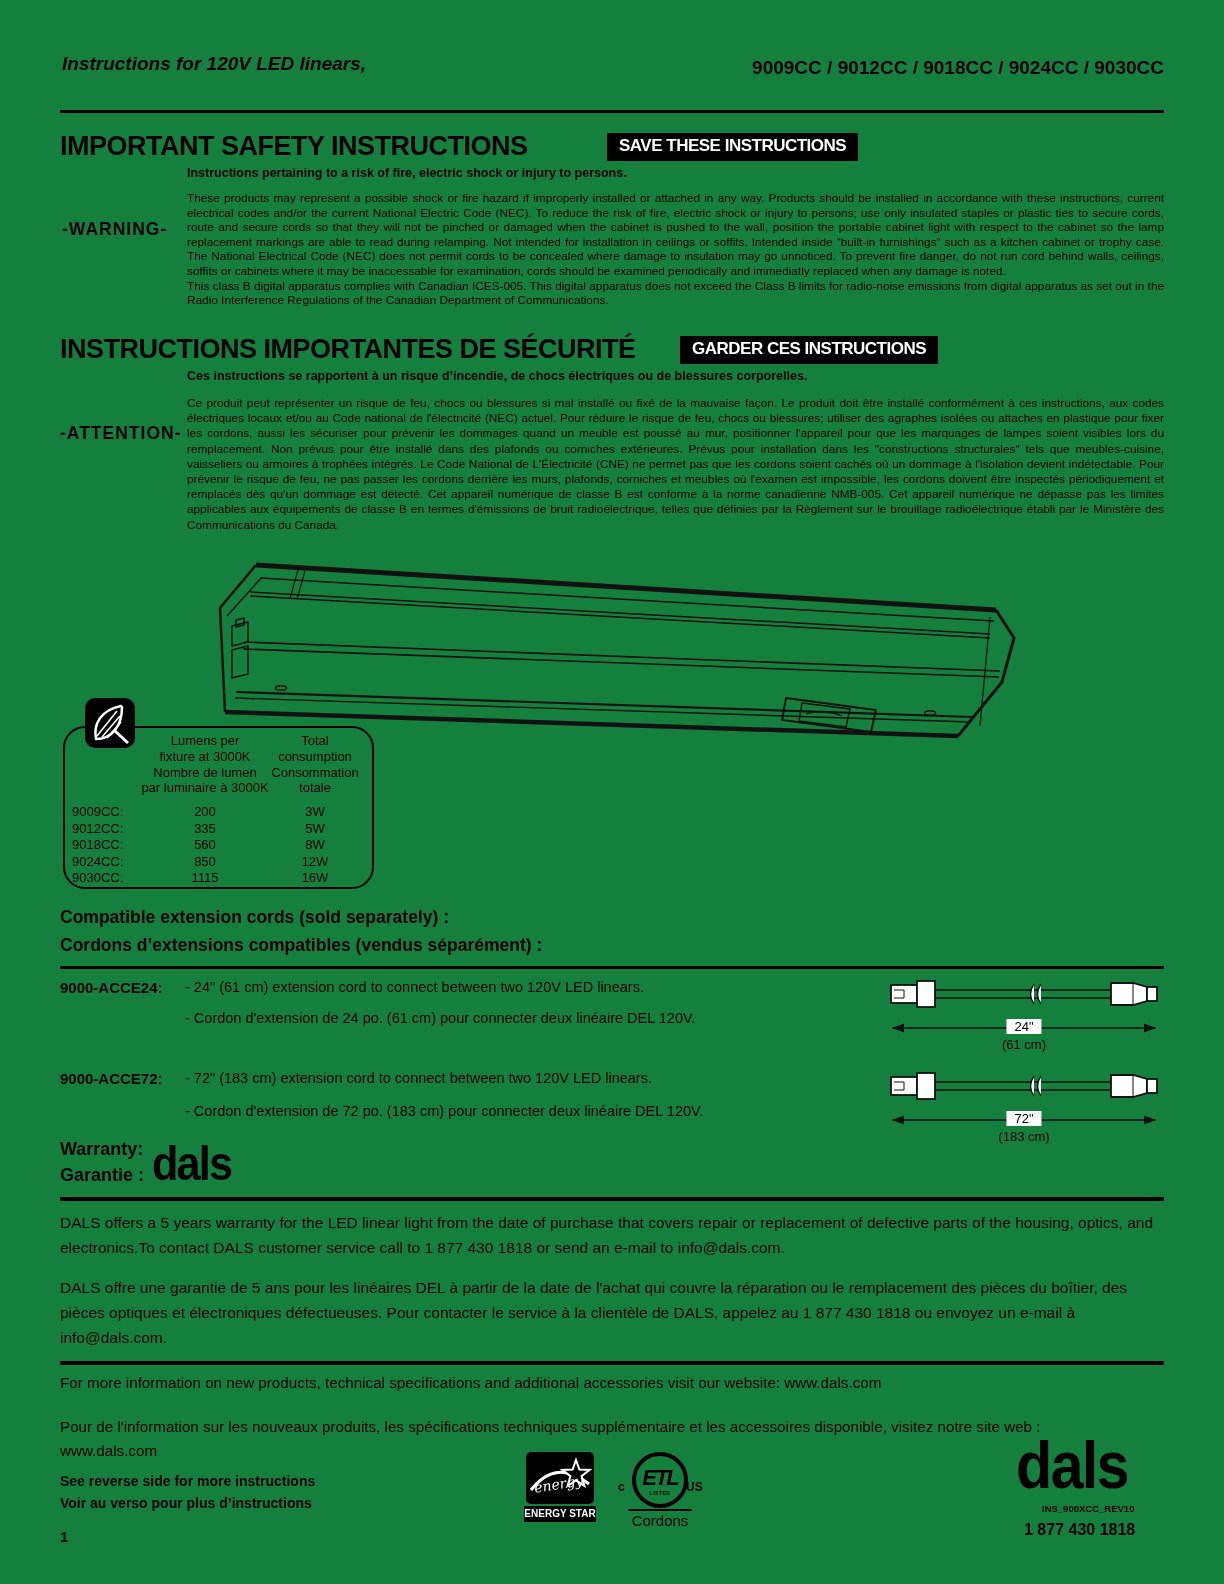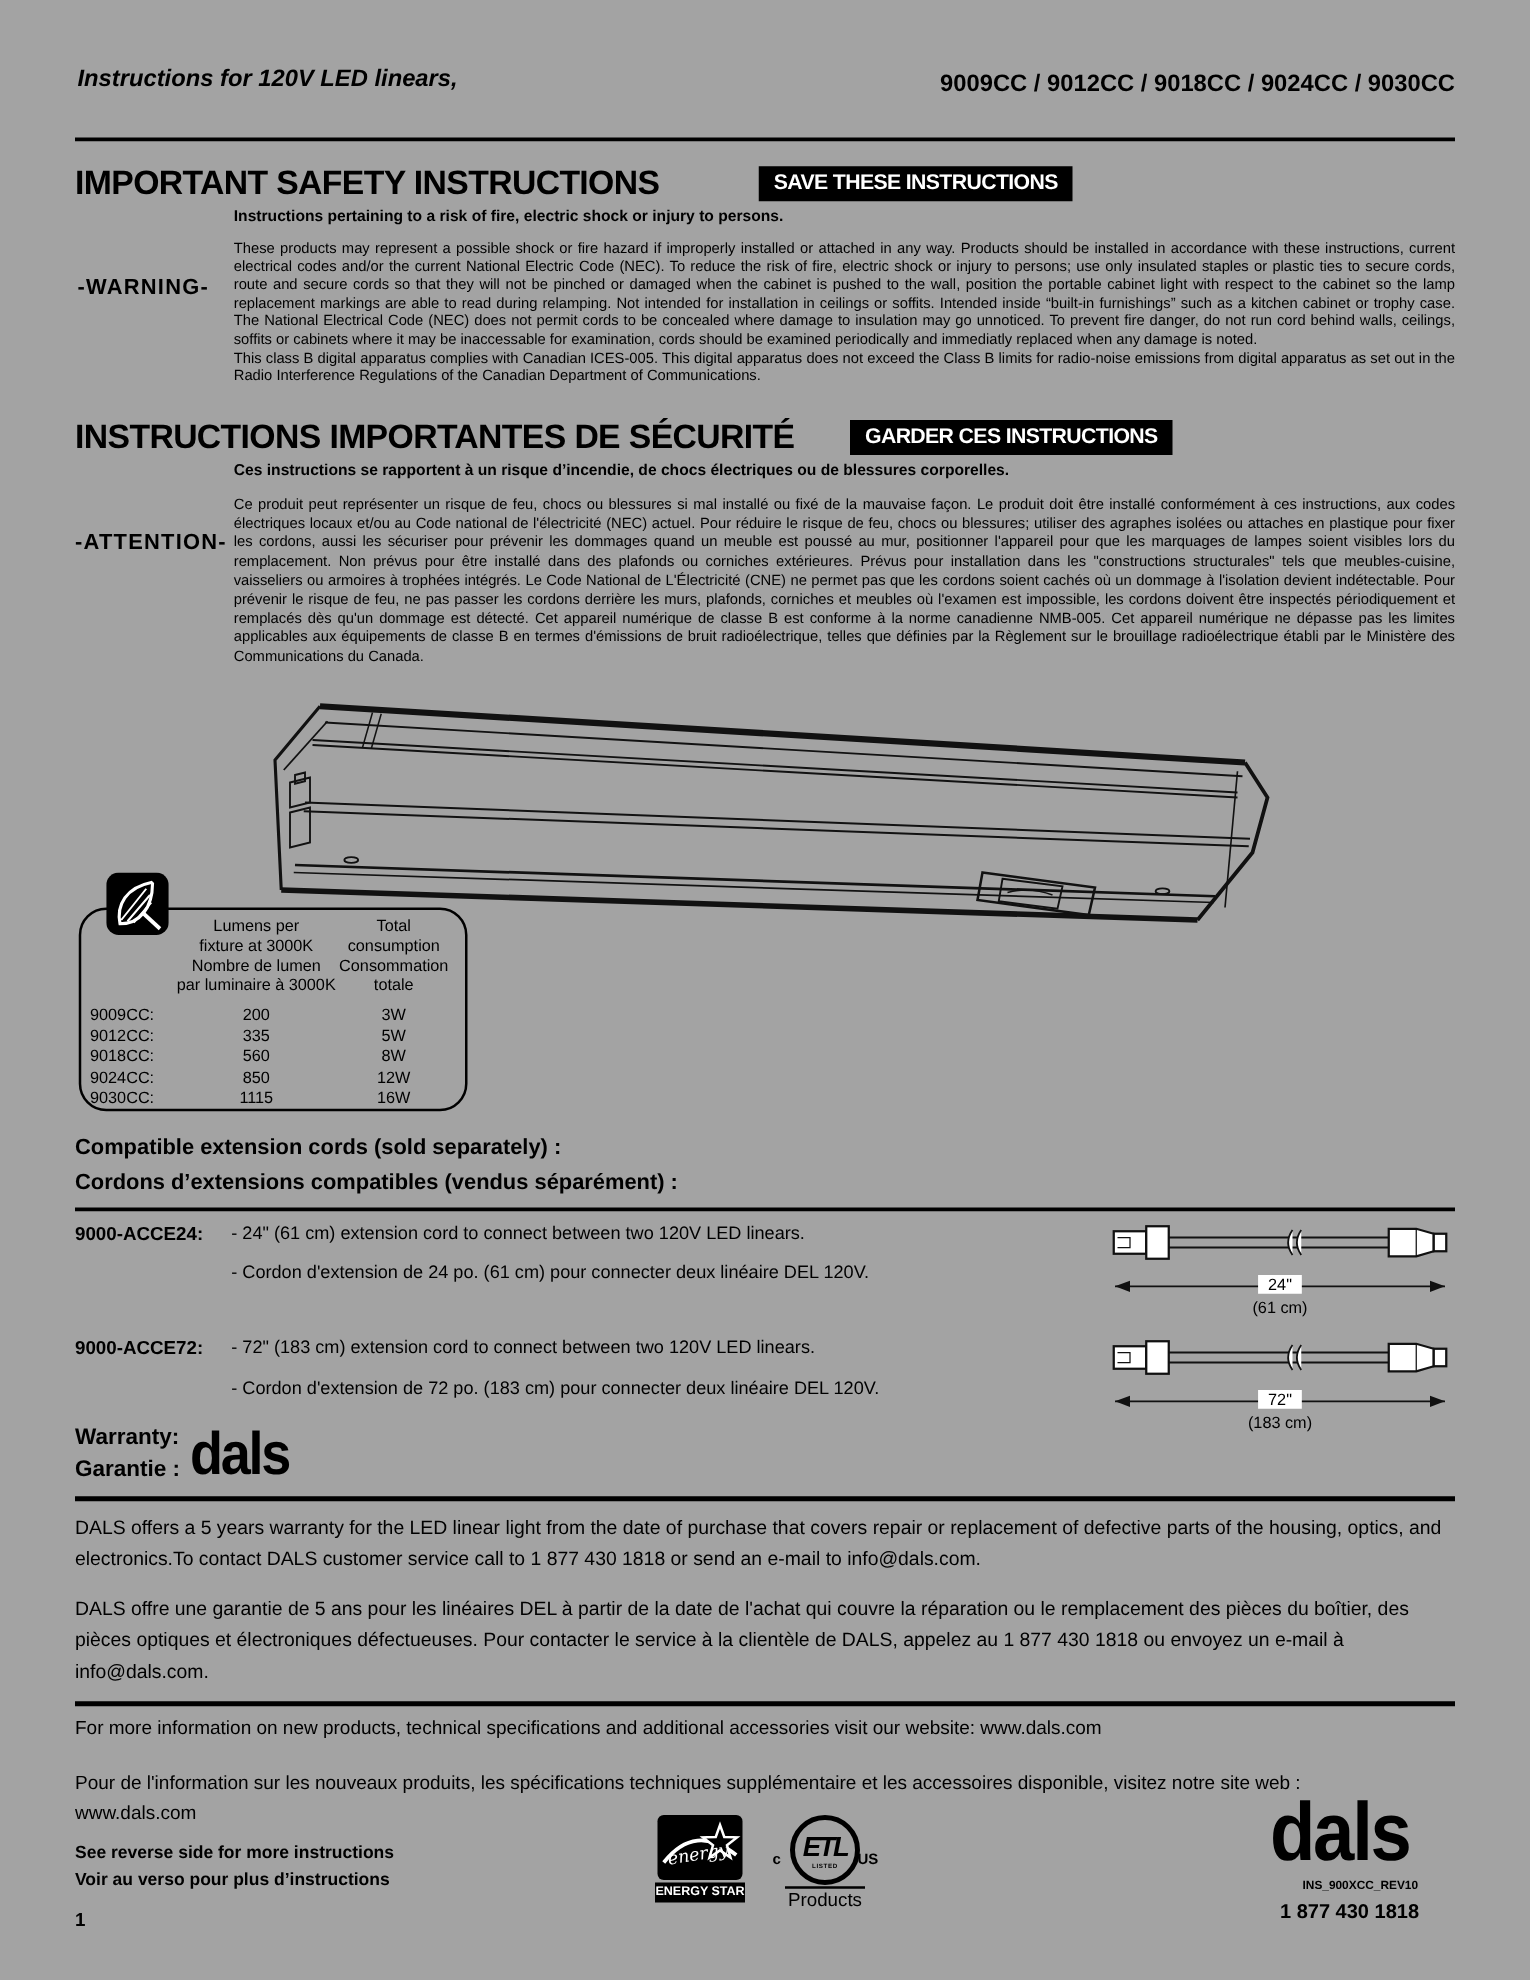--- a/index.html
+++ b/index.html
@@ -1,16 +1,16 @@
 <!DOCTYPE html>
 <html><head>
 <meta charset="utf-8">
 <style>
   html,body{margin:0;padding:0;background:#e8e8e8;}
-  .page{position:relative;width:1224px;height:1584px;background:#a3a3a3;margin:0 auto;
+  .page{position:relative;width:1224px;height:1584px;background:#15803d;margin:0 auto;
         font-family:"Liberation Sans", sans-serif;color:#000;overflow:hidden;}
   .abs{position:absolute;}
   .rule{position:absolute;left:60px;width:1104px;background:#000;}
   .hdr-title{left:62px;top:50px;font-size:19px;font-weight:bold;font-style:italic;line-height:27px;}
   .hdr-models{left:0;top:57px;width:1164px;text-align:right;font-size:19px;font-weight:bold;}
   .h1{font-size:27px;font-weight:bold;letter-spacing:-0.5px;white-space:nowrap;}
   .badge{background:#000;color:#fff;font-size:17px;font-weight:bold;padding:3px 12px 5px 12px;white-space:nowrap;letter-spacing:-0.5px;}
   .subhead{font-size:12.5px;font-weight:bold;}
   .warnlabel{font-size:17.5px;font-weight:bold;letter-spacing:1px;}
   .para{width:977px;font-size:11.8px;text-align:justify;}
@@ -245,20 +245,20 @@
   <div class="es-bar">ENERGY STAR</div>
 
   <div class="etl-wrap">
     <div class="etl-circle">
       <div class="etl-text">ETL</div>
       <div class="etl-listed">LISTED</div>
     </div>
     <div class="etl-c">c</div>
     <div class="etl-us">US</div>
     <div class="etl-line"></div>
-    <div class="etl-label">Products</div>
+    <div class="etl-label">Cordons</div>
   </div>
 
   <div class="abs dals dals-big">dals</div>
   <div class="abs rev-label">INS_900XCC_REV10</div>
   <div class="abs phone">1 877 430 1818</div>
 
 </div>
 
 </body></html>

